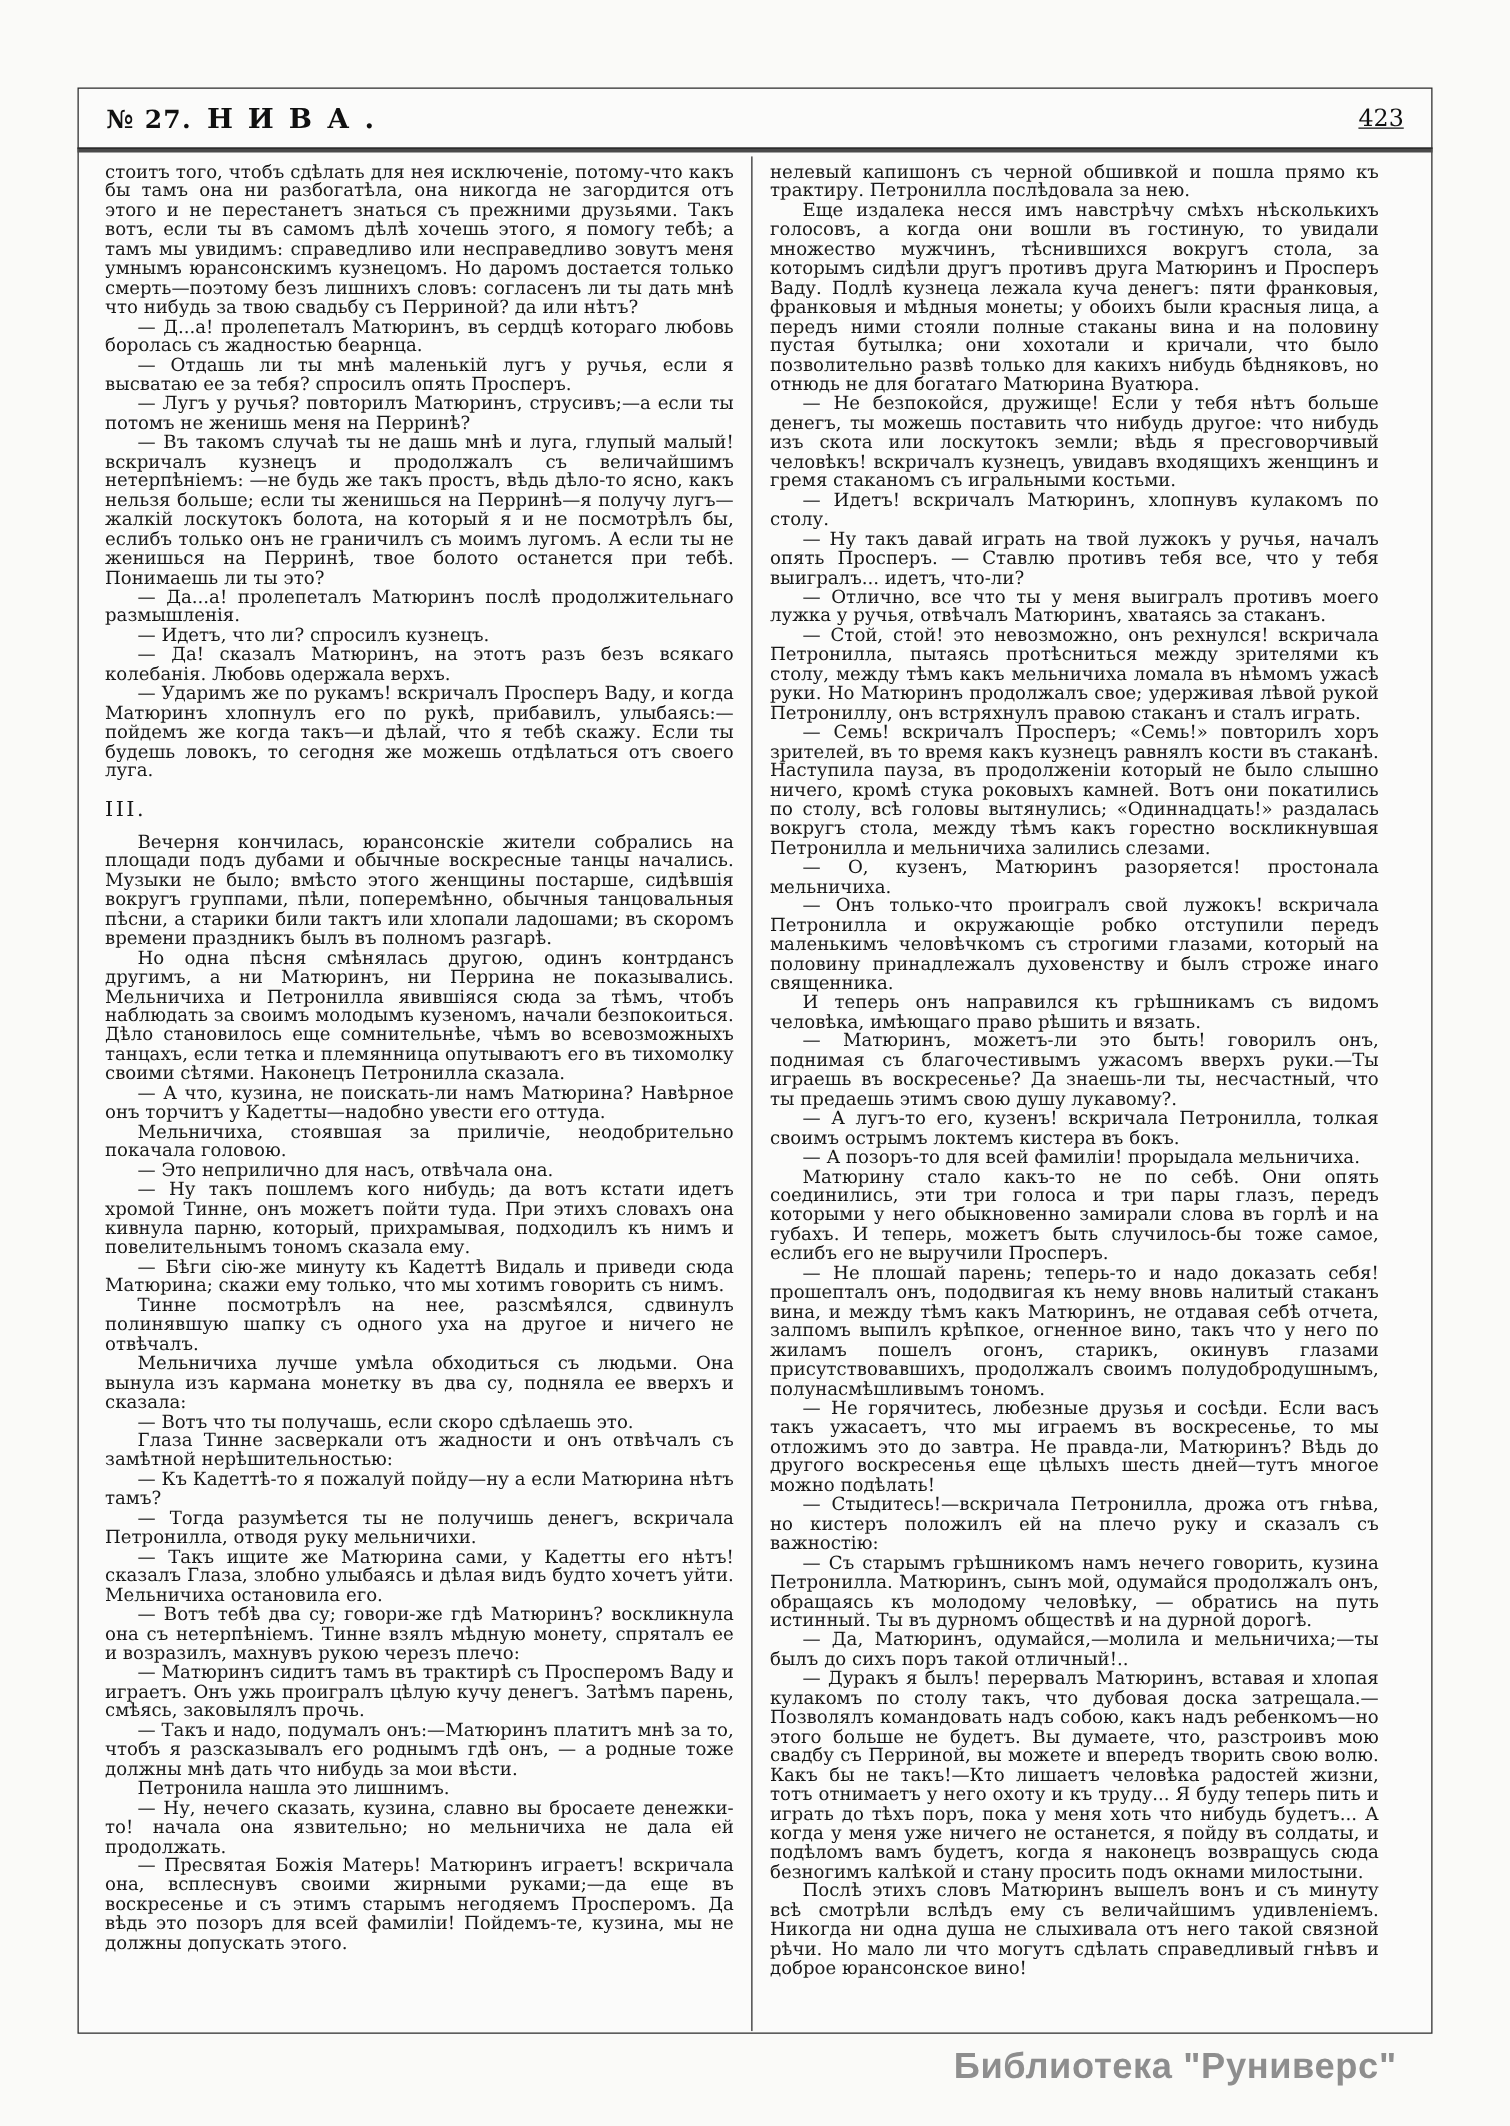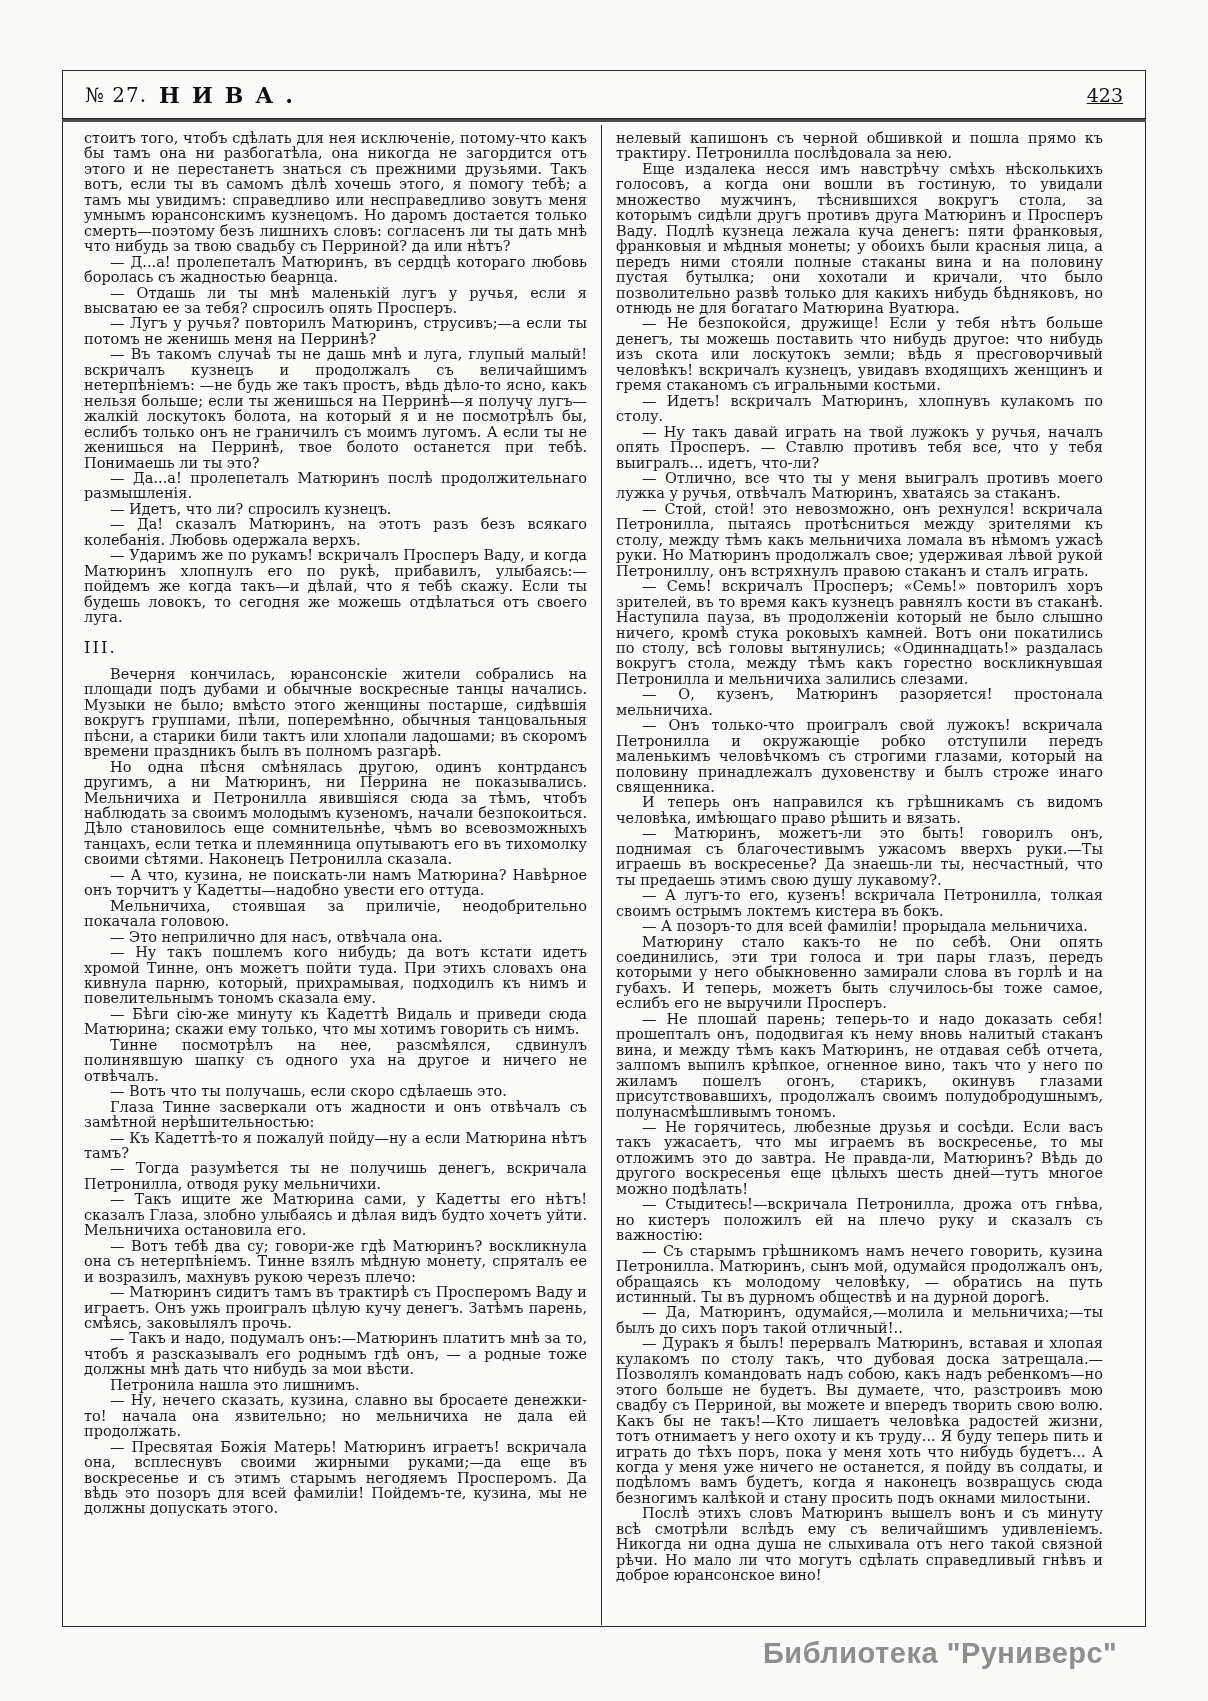--- a/index.html
+++ b/index.html
@@ -9,21 +9,21 @@
     font-family:"DejaVu Serif","Liberation Serif",serif;
   }
   .frame{
     position:absolute;left:62px;top:70px;width:1084px;height:1557px;
     border:1px solid #2a2a2a;background:#fbfbfa;box-sizing:border-box;
   }
   .header{
     position:absolute;top:0;left:0;right:0;height:47px;
     display:flex;align-items:center;padding:0 22px;box-sizing:border-box;color:#101010;
   }
-  .issue{font-size:20px;font-weight:normal;letter-spacing:1px;}
+  .issue{font-size:20px;font-weight:bold;letter-spacing:1px;}
   .mag-title{flex:1;font-size:22px;font-weight:bold;letter-spacing:12px;padding-left:12px;}
   .pageno{font-size:19px;text-decoration:underline;}
   .header-rule{
     position:absolute;top:47px;left:-1px;right:-1px;height:3px;
     background:#4a4a4a;border-top:1px solid #222;
   }
   .columns{
     position:absolute;top:54px;bottom:1px;left:0;right:0;
     display:flex;overflow:hidden;
   }
@@ -65,20 +65,21 @@
         <p class="para">— Ударимъ же по рукамъ! вскричалъ Просперъ Ваду, и когда Матюринъ хлопнулъ его по рукѣ, прибавилъ, улыбаясь:—пойдемъ же когда такъ—и дѣлай, что я тебѣ скажу. Если ты будешь ловокъ, то сегодня же можешь отдѣлаться отъ своего луга.</p>
         <div class="section-heading">III.</div>
         <p class="para">Вечерня кончилась, юрансонскіе жители собрались на площади подъ дубами и обычные воскресные танцы начались. Музыки не было; вмѣсто этого женщины постарше, сидѣвшія вокругъ группами, пѣли, поперемѣнно, обычныя танцовальныя пѣсни, а старики били тактъ или хлопали ладошами; въ скоромъ времени праздникъ былъ въ полномъ разгарѣ.</p>
         <p class="para">Но одна пѣсня смѣнялась другою, одинъ контрдансъ другимъ, а ни Матюринъ, ни Перрина не показывались. Мельничиха и Петронилла явившіяся сюда за тѣмъ, чтобъ наблюдать за своимъ молодымъ кузеномъ, начали безпокоиться. Дѣло становилось еще сомнительнѣе, чѣмъ во всевозможныхъ танцахъ, если тетка и племянница опутываютъ его въ тихомолку своими сѣтями. Наконецъ Петронилла сказала.</p>
         <p class="para">— А что, кузина, не поискать-ли намъ Матюрина? Навѣрное онъ торчитъ у Кадетты—надобно увести его оттуда.</p>
         <p class="para">Мельничиха, стоявшая за приличіе, неодобрительно покачала головою.</p>
         <p class="para">— Это неприлично для насъ, отвѣчала она.</p>
         <p class="para">— Ну такъ пошлемъ кого нибудь; да вотъ кстати идетъ хромой Тинне, онъ можетъ пойти туда. При этихъ словахъ она кивнула парню, который, прихрамывая, подходилъ къ нимъ и повелительнымъ тономъ сказала ему.</p>
         <p class="para">— Бѣги сію-же минуту къ Кадеттѣ Видаль и приведи сюда Матюрина; скажи ему только, что мы хотимъ говорить съ нимъ.</p>
         <p class="para">Тинне посмотрѣлъ на нее, разсмѣялся, сдвинулъ полинявшую шапку съ одного уха на другое и ничего не отвѣчалъ.</p>
+        <p class="para">Мельничиха лучше умѣла обходиться съ людьми. Она вынула изъ кармана монетку въ два су, подняла ее вверхъ и сказала:</p>
         <p class="para">— Вотъ что ты получашь, если скоро сдѣлаешь это.</p>
         <p class="para">Глаза Тинне засверкали отъ жадности и онъ отвѣчалъ съ замѣтной нерѣшительностью:</p>
         <p class="para">— Къ Кадеттѣ-то я пожалуй пойду—ну а если Матюрина нѣтъ тамъ?</p>
         <p class="para">— Тогда разумѣется ты не получишь денегъ, вскричала Петронилла, отводя руку мельничихи.</p>
         <p class="para">— Такъ ищите же Матюрина сами, у Кадетты его нѣтъ! сказалъ Глаза, злобно улыбаясь и дѣлая видъ будто хочетъ уйти. Мельничиха остановила его.</p>
         <p class="para">— Вотъ тебѣ два су; говори-же гдѣ Матюринъ? воскликнула она съ нетерпѣніемъ. Тинне взялъ мѣдную монету, спряталъ ее и возразилъ, махнувъ рукою черезъ плечо:</p>
         <p class="para">— Матюринъ сидитъ тамъ въ трактирѣ съ Просперомъ Ваду и играетъ. Онъ ужь проигралъ цѣлую кучу денегъ. Затѣмъ парень, смѣясь, заковылялъ прочь.</p>
         <p class="para">— Такъ и надо, подумалъ онъ:—Матюринъ платитъ мнѣ за то, чтобъ я разсказывалъ его роднымъ гдѣ онъ, — а родные тоже должны мнѣ дать что нибудь за мои вѣсти.</p>
         <p class="para">Петронила нашла это лишнимъ.</p>
         <p class="para">— Ну, нечего сказать, кузина, славно вы бросаете денежки-то! начала она язвительно; но мельничиха не дала ей продолжать.</p>

